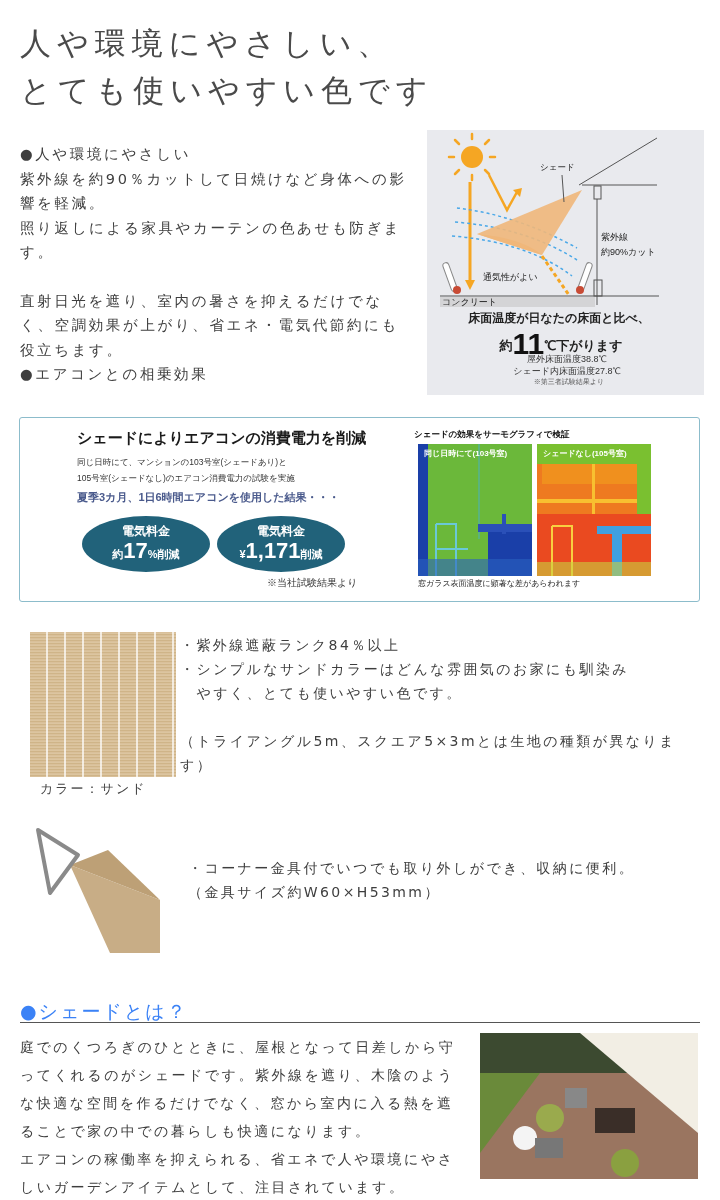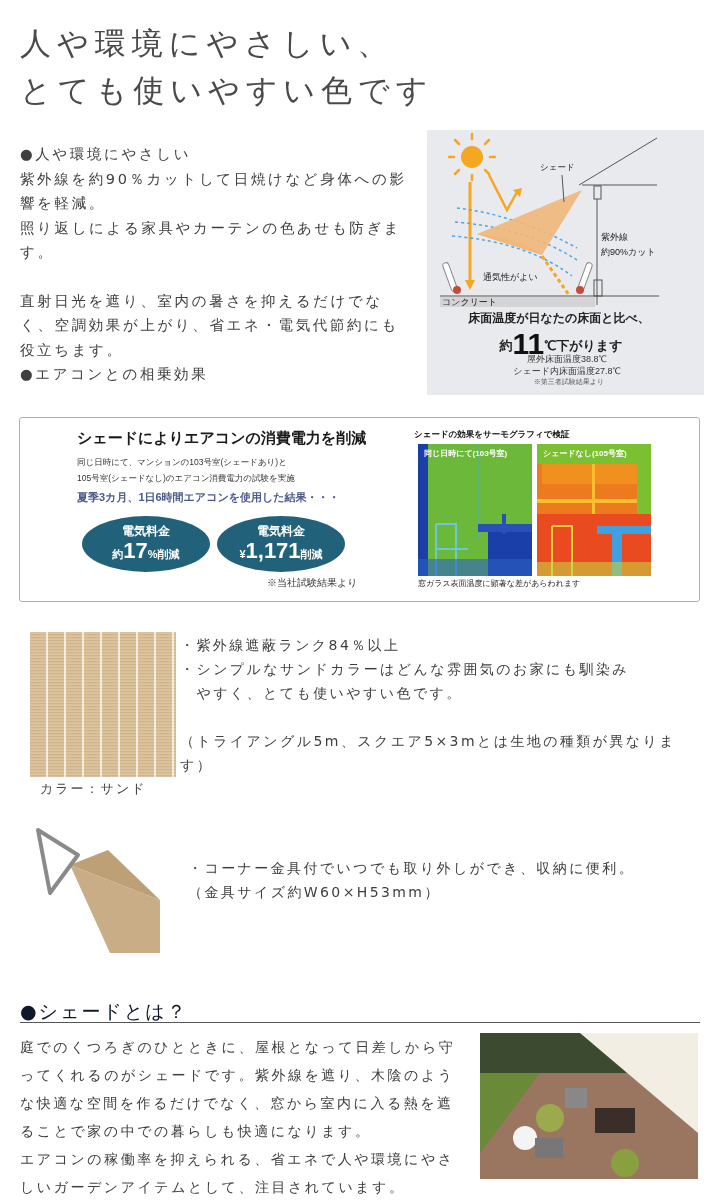--- a/index.html
+++ b/index.html
@@ -47,21 +47,21 @@
       repeating-linear-gradient(90deg, rgba(255,255,255,0) 0 16px, rgba(255,255,255,0.7) 16px 18px),
       repeating-linear-gradient(0deg, #d9c09a 0 1px, #cfb488 1px 2px, #dcc5a0 2px 3px);
   }
   .fabric-cap { left: 40px; top: 780px; font-size: 13px; letter-spacing: 2px; color: #444; }
   .spec { left: 180px; top: 633px; width: 520px; font-size: 14px; line-height: 24px; letter-spacing: 2.4px; color: #3e3e3e; }
   .spec p { white-space: pre-line; }
 
   .corner { left: 30px; top: 825px; width: 130px; height: 128px; }
   .corner-text { left: 188px; top: 856px; font-size: 14px; line-height: 24px; letter-spacing: 2.4px; color: #3e3e3e; white-space: pre-line; }
 
-  .sec-head { left: 20px; top: 999px; font-size: 19px; letter-spacing: 2px; color: #0f172a; }
+  .sec-head { left: 20px; top: 999px; font-size: 19px; letter-spacing: 2px; color: #3b82f6; }
   .sec-rule { left: 20px; top: 1022px; width: 680px; height: 1px; background: #555; }
   .sec-body { left: 20px; top: 1033px; width: 450px; font-size: 14px; line-height: 28px; letter-spacing: 2.5px; color: #3e3e3e; white-space: pre-line; }
   .garden { left: 480px; top: 1033px; width: 218px; height: 146px; overflow: hidden; background: #8a6a55; }
 </style>
 </head>
 <body>
 
 <h1 class="abs title">
   <span>人や環境にやさしい、</span><br>
   <span>とても使いやすい色です</span>

